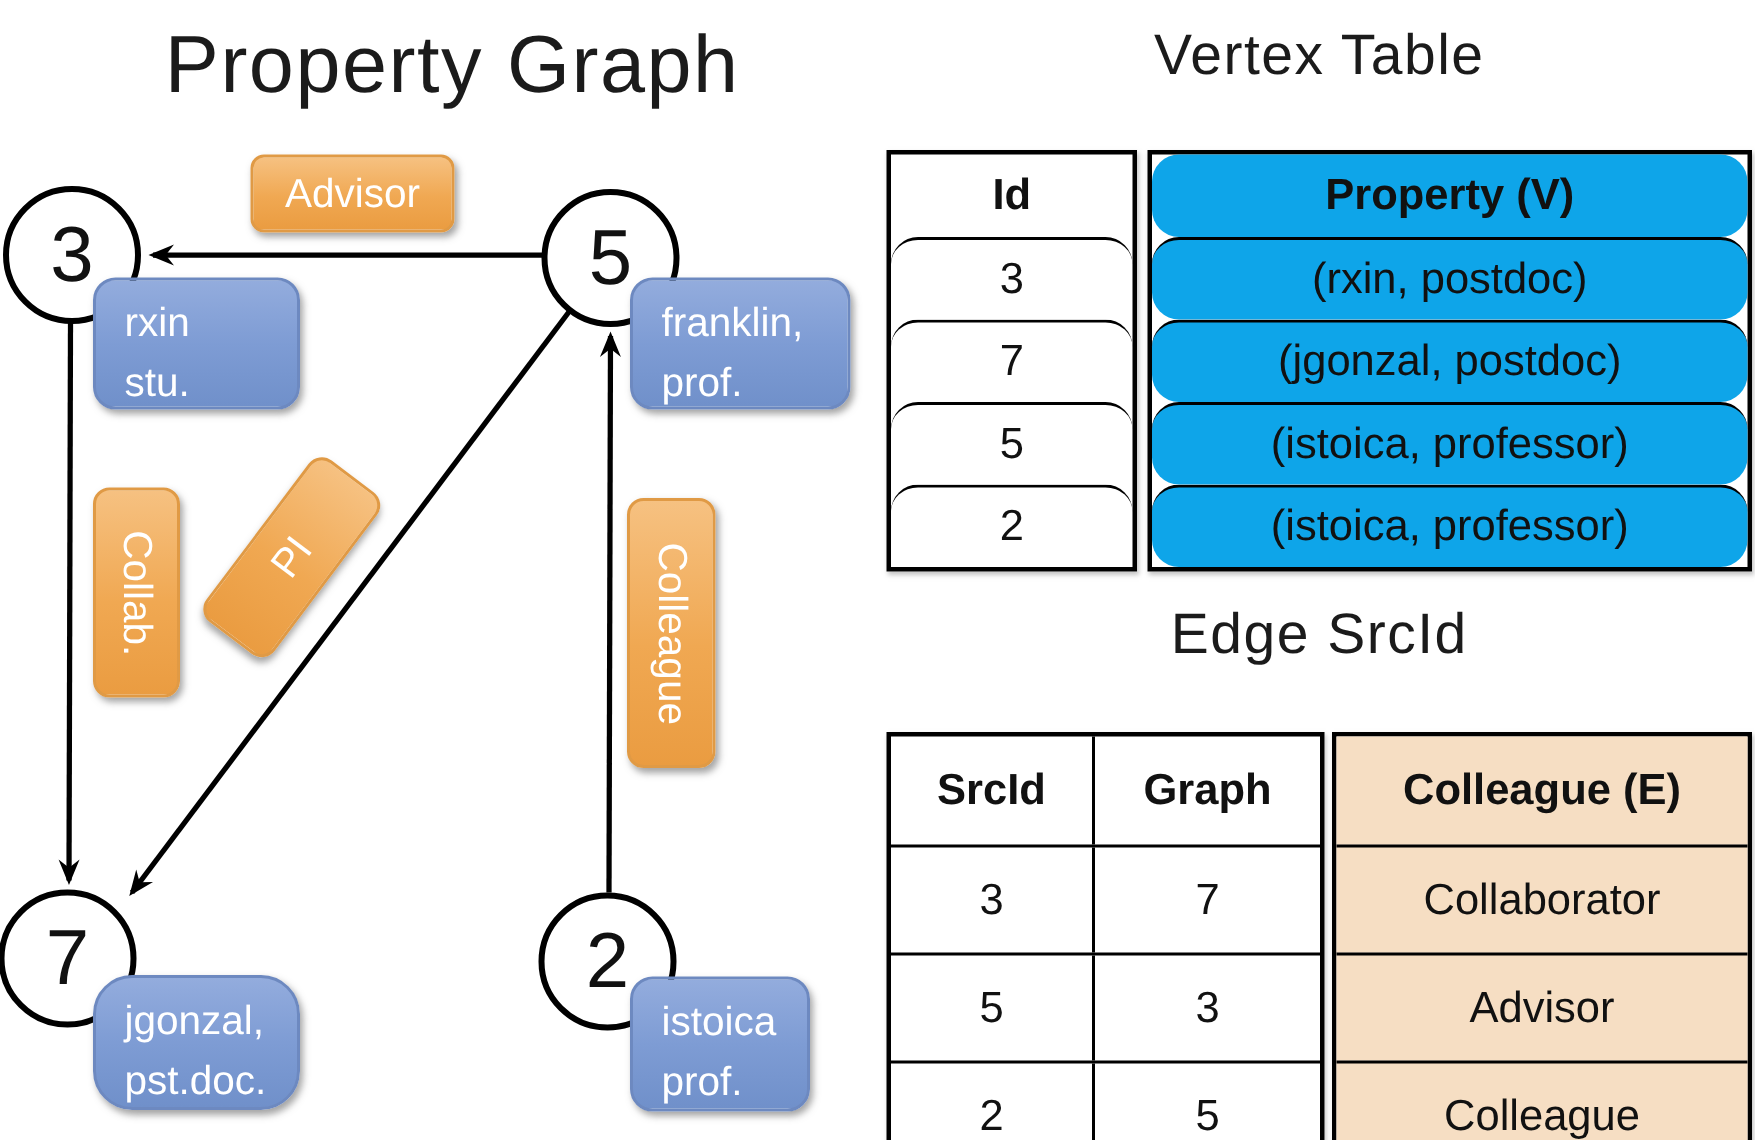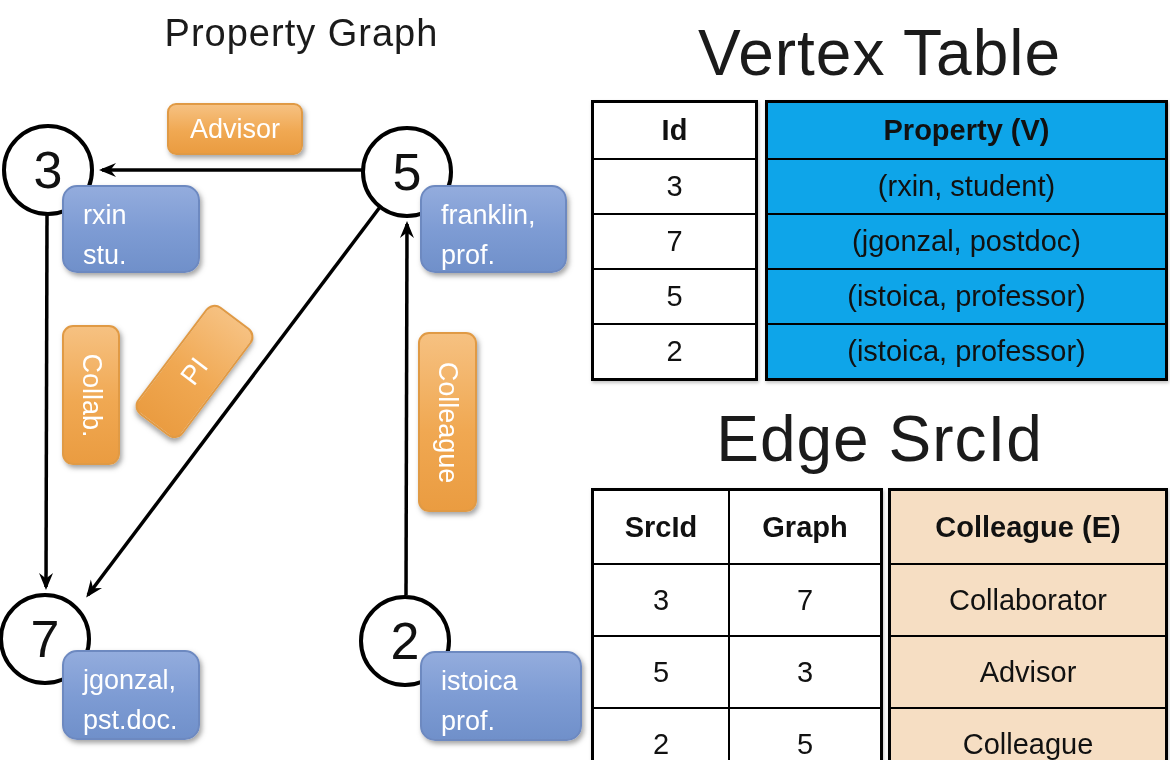--- a/index.html
+++ b/index.html
@@ -3,49 +3,49 @@
 <meta charset="utf-8">
 <style>
   * { margin:0; padding:0; box-sizing:border-box; }
   html,body { width:1170px; height:760px; background:#fff; overflow:hidden;
               font-family:"Liberation Sans", sans-serif; color:#111; }
   .abs { position:absolute; }
 
   
   #left-panel  { left:0; top:0; width:585px; height:760px; }
   #graph-title { left:0; top:12px; width:558px; text-align:center;
-                 font-size:38px; letter-spacing:1px; color:#1b1b1b;padding-left:45px; }
+                 font-size:54px; letter-spacing:1px; color:#1b1b1b;padding-left:45px; }
   #edge-svg { left:0; top:0; }
 
   .vertex-circle { width:92px; height:92px; border:4px solid #000; border-radius:50%;
                    background:#fff; display:flex; align-items:center; justify-content:center;
                    font-size:52px; color:#111; }
 
   .edge-label { background:linear-gradient(180deg,#f6c181 0%,#f0a852 55%,#ea9c41 100%);
                 border:2px solid #e09a45; color:#fff; border-radius:11px;
                 display:flex; align-items:center; justify-content:center;
                 font-size:27px; box-shadow:2px 3px 5px rgba(90,90,90,.55); }
   .rot-cw  { transform:rotate(90deg); white-space:nowrap; }
   .rot-ccw { transform:rotate(-90deg); white-space:nowrap; }
 
   .vertex-prop { background:linear-gradient(180deg,#93acdd 0%,#7e9cd4 50%,#7090ca 100%);
                  border:2px solid #6d89c0; color:#fff; border-radius:15px;
                  padding:8px 0 16px 19px; font-size:27px; line-height:40px;
                  box-shadow:2px 3px 5px rgba(90,90,90,.55); }
 
   
   #right-panel { left:591px; top:0; width:577px; height:760px; }
-  .table-title { width:100%; text-align:center; font-size:64px; letter-spacing:1px; color:#1b1b1b; }
+  .table-title { width:100%; text-align:center; font-size:38px; letter-spacing:1px; color:#1b1b1b; }
   .split-table { display:flex; width:100%; }
   .tgroup { border:3px solid #000; background:#fff; box-shadow:1px 2px 3px rgba(140,140,140,.5); }
   .trow { display:flex; align-items:center; justify-content:center;
           border-top:2px solid #000; font-size:29px; }
   .trow:first-child { border-top:none; }
   .trow.head { font-weight:bold; }
-  .vrow { height:55px; }
+  .vrow { height:55px;border-radius:18px; }
   .erow { height:72px; }
   .bg-blue { background:#0ea5e9; }
   .bg-tan  { background:#f6dec3; }
   .ecell { height:100%; display:flex; align-items:center; justify-content:center; }
   .ecell.src { width:134px; }
   .ecell.dst { flex:1; border-left:2px solid #000; }
 </style>
 </head>
 <body>
 
@@ -94,46 +94,46 @@
   </div>
 
   <div class="abs vertex-prop" style="left:62px; top:185px; width:138px; height:88px;">
     <div>rxin</div>
     <div>stu.</div>
   </div>
   <div class="abs vertex-prop" style="left:420px; top:185px; width:147px; height:88px;">
     <div>franklin,</div>
     <div>prof.</div>
   </div>
-  <div class="abs vertex-prop" style="left:62px; top:650px; width:138px; height:90px;">
+  <div class="abs vertex-prop" style="left:62px; top:650px; width:138px; height:90px;border-radius:26px;">
     <div>jgonzal,</div>
     <div>pst.doc.</div>
   </div>
-  <div class="abs vertex-prop" style="left:420px; top:651px; width:162px; height:90px;">
+  <div class="abs vertex-prop" style="left:420px; top:651px; width:120px; height:90px;">
     <div>istoica</div>
     <div>prof.</div>
   </div>
 </div>
 
 <div id="right-panel" class="abs">
 
   <div class="abs table-title" style="top:16px;">Vertex Table</div>
 
   <div class="abs split-table" style="top:100px;">
     <div class="tgroup" style="width:167px;">
       <div class="trow vrow head">Id</div>
       <div class="trow vrow">3</div>
       <div class="trow vrow">7</div>
       <div class="trow vrow">5</div>
       <div class="trow vrow">2</div>
     </div>
     <div style="width:7px;"></div>
     <div class="tgroup" style="flex:1;">
       <div class="trow vrow head bg-blue">Property (V)</div>
-      <div class="trow vrow bg-blue">(rxin, student)</div>
+      <div class="trow vrow bg-blue">(rxin, postdoc)</div>
       <div class="trow vrow bg-blue">(jgonzal, postdoc)</div>
       <div class="trow vrow bg-blue">(istoica, professor)</div>
       <div class="trow vrow bg-blue">(istoica, professor)</div>
     </div>
   </div>
 
   <div class="abs table-title" style="top:402px;">Edge SrcId</div>
 
   <div class="abs split-table" style="top:488px;">
     <div class="tgroup" style="width:292px;">

